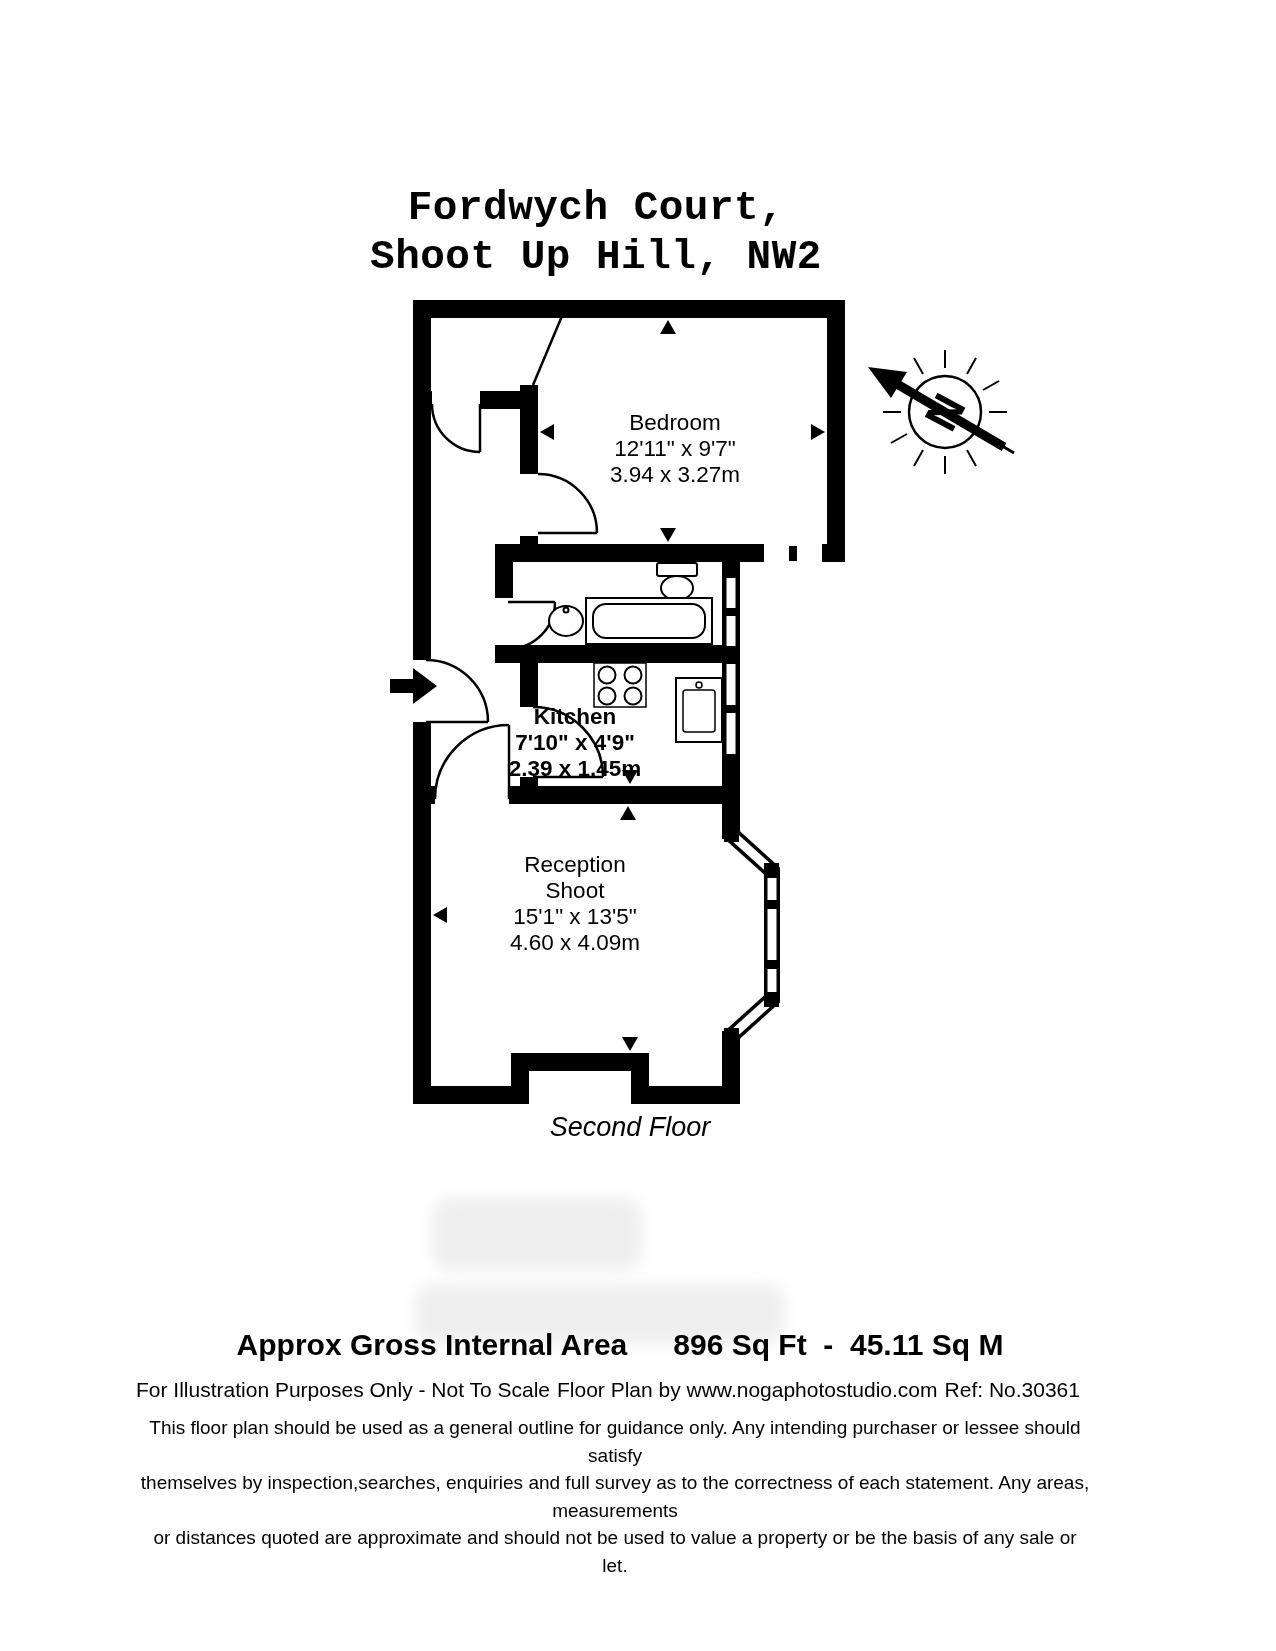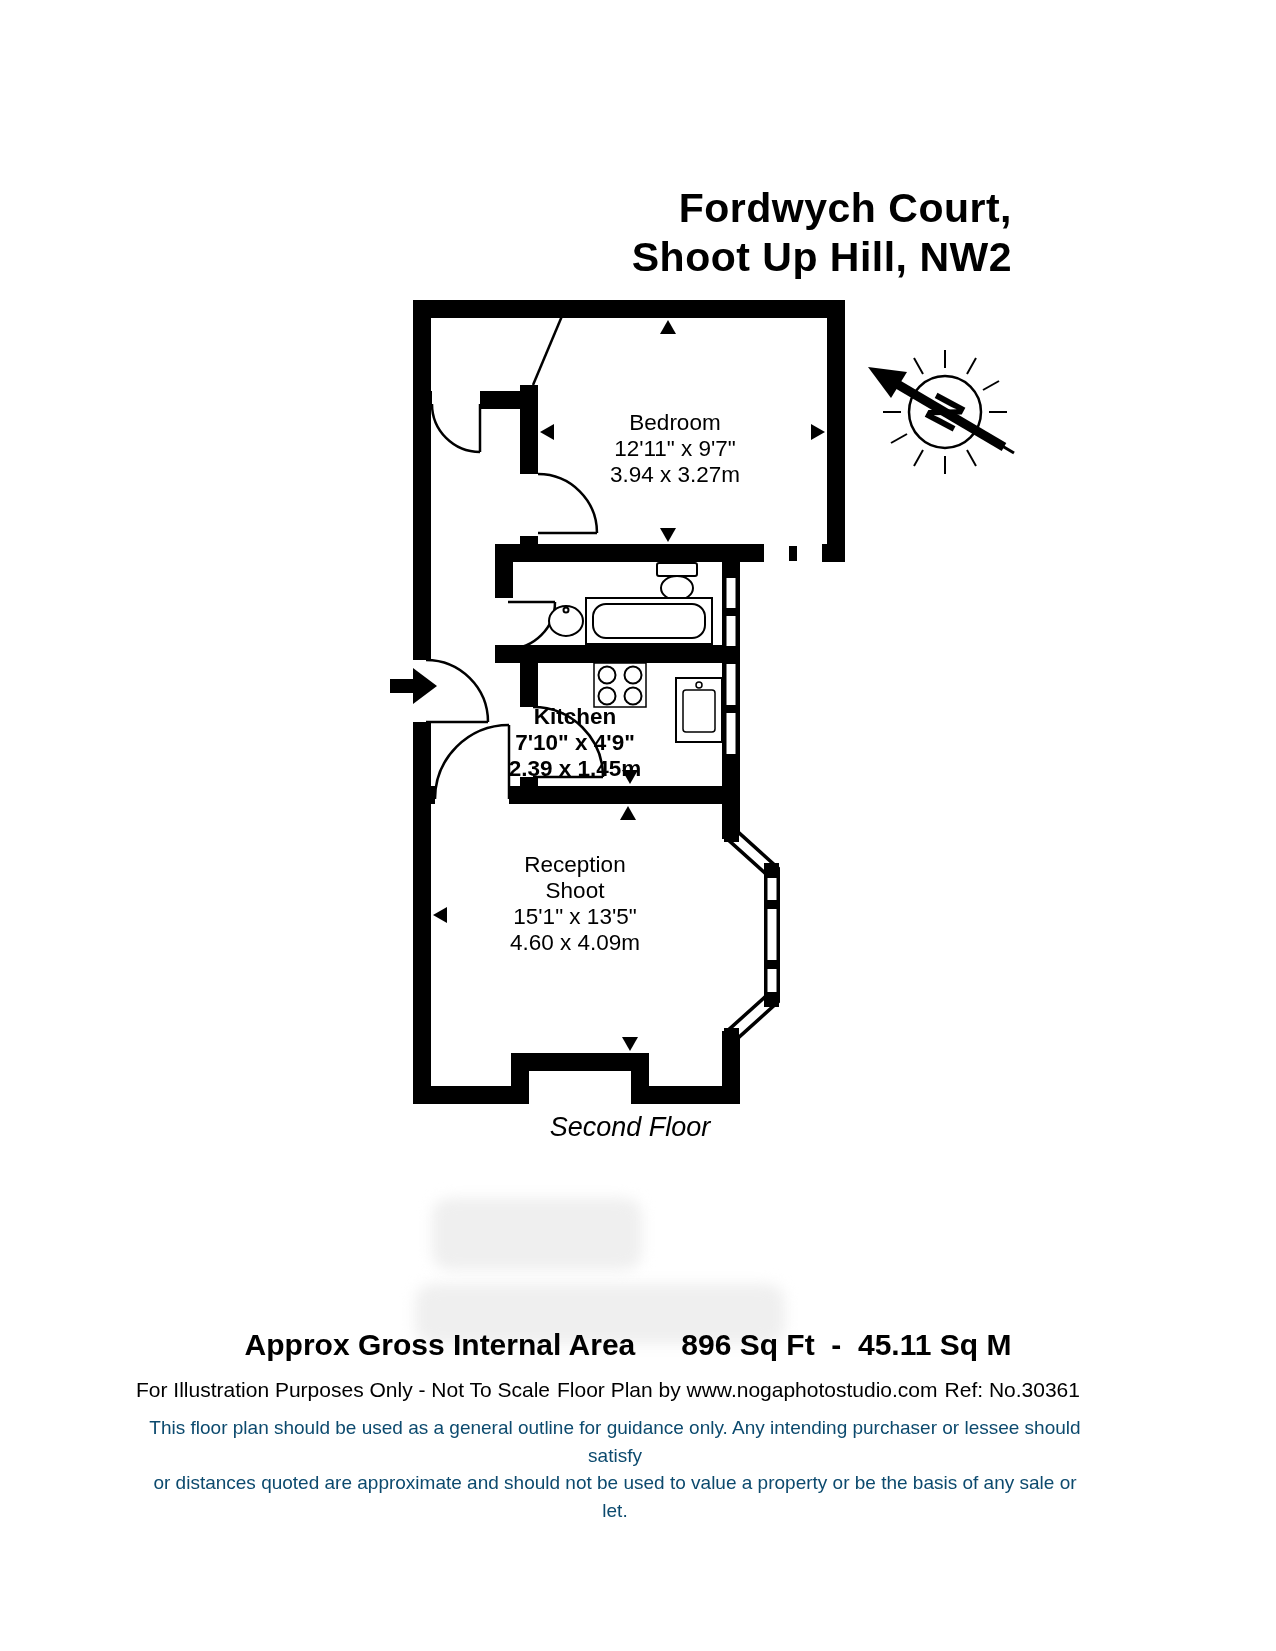--- a/index.html
+++ b/index.html
@@ -2,30 +2,30 @@
 <html><head>
 <meta charset="utf-8">
 <style>
   html,body{margin:0;padding:0;background:#ffffff;}
   .page{
     position:relative;width:1276px;height:1651px;background:#ffffff;overflow:hidden;
     font-family:"Liberation Sans", sans-serif;color:#000;
   }
   .plan{position:absolute;left:0;top:0;width:1276px;height:1651px;}
   .abs{position:absolute;}
-  .title{left:212px;top:184px;width:800px;text-align:right;font-weight:bold;font-size:41px;line-height:49px;letter-spacing:0.5px;}
+  .title{left:196px;top:184px;width:800px;text-align:center;font-weight:bold;font-size:41px;line-height:49px;letter-spacing:0.5px;font-family:Liberation Mono, monospace;}
   .room-label{text-align:center;font-size:22.5px;line-height:26px;margin-top:20px;}
   .bedroom-label{left:530px;top:390px;width:290px;}
   .kitchen-label{left:450px;top:684px;width:250px;font-weight:bold;}
   .reception-label{left:430px;top:832px;width:290px;}
   .floor-label{left:470px;top:1112px;width:320px;text-align:center;font-size:27px;font-style:italic;}
-  .area-row{left:0px;top:1328px;width:1240px;display:flex;justify-content:center;gap:46px;font-weight:bold;font-size:30px;margin-left:8px;}
+  .area-row{left:0px;top:1328px;width:1240px;display:flex;justify-content:center;gap:46px;font-weight:bold;font-size:30px;}
   .pre{white-space:pre;}
   .info-row{left:0px;top:1378px;width:1216px;display:flex;justify-content:center;gap:7px;font-size:21px;}
-  .disclaimer{left:140px;top:1414px;width:950px;text-align:center;font-size:19px;line-height:27.5px;color:#0c4a6e;}
+  .disclaimer{left:140px;top:1414px;width:950px;text-align:center;font-size:19px;line-height:27.5px;color:#000000;}
   .watermark{pointer-events:none;}
   .wm{position:absolute;background:#efefef;border-radius:18px;filter:blur(7px);}
   .wm1{left:432px;top:1198px;width:210px;height:72px;}
   .wm2{left:415px;top:1284px;width:370px;height:60px;}
   svg text{font-family:"Liberation Sans", sans-serif;}
 </style>
 </head>
 <body>
 
 <div class="page">
@@ -188,16 +188,17 @@
   </div>
 
   <div class="abs info-row">
     <span>For Illustration Purposes Only - Not To Scale</span>
     <span>Floor Plan by www.nogaphotostudio.com</span>
     <span>Ref: No.30361</span>
   </div>
 
   <div class="abs disclaimer">
     <div>This floor plan should be used as a general outline for guidance only. Any intending purchaser or lessee should satisfy</div>
+    <div>themselves by inspection,searches, enquiries and full survey as to the correctness of each statement. Any areas, measurements</div>
     <div>or distances quoted are approximate and should not be used to value a property or be the basis of any sale or let.</div>
   </div>
 
 </div>
 
 </body></html>

